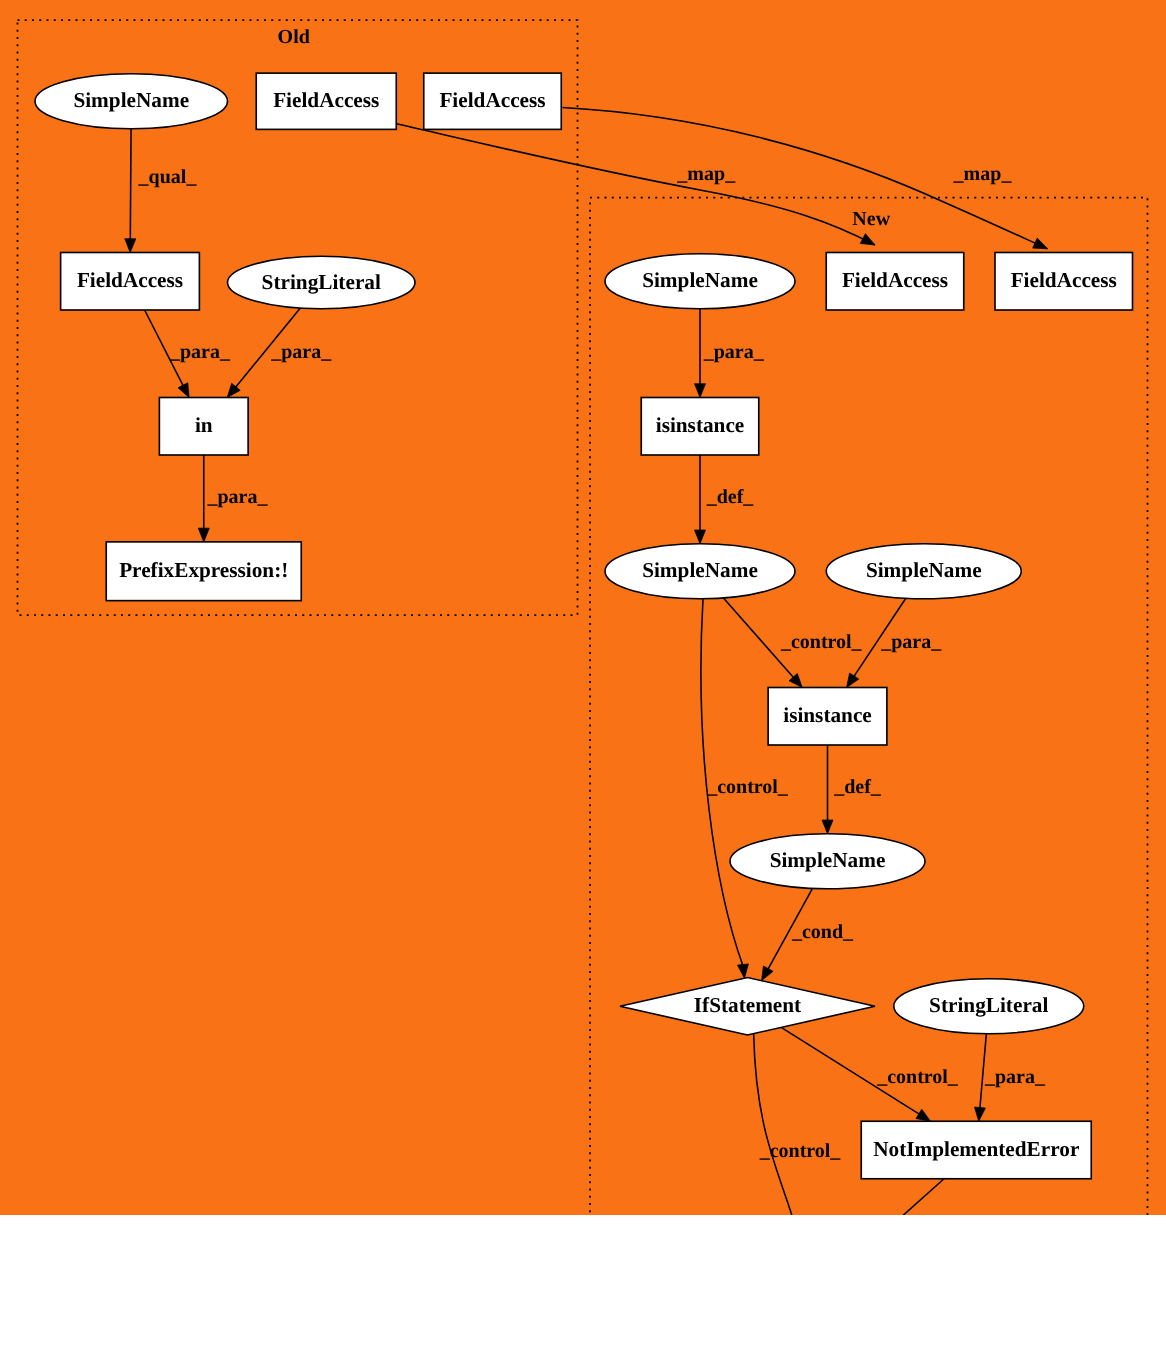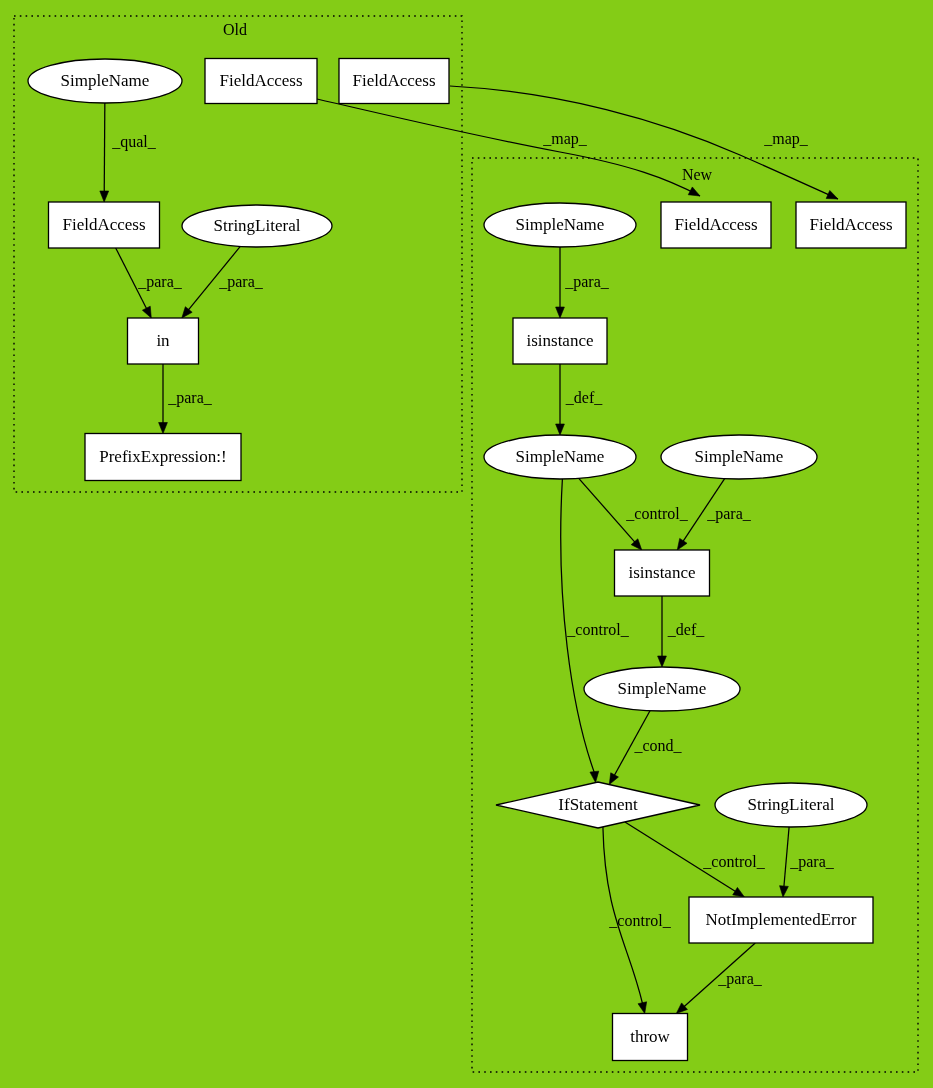--- a/index.html
+++ b/index.html
@@ -6,23 +6,24 @@
     margin: 0;
     padding: 0;
     background: #ffffff;
   }
   body {
     font-family: "Liberation Serif", "DejaVu Serif", serif;
   }
   #canvas {
     position: relative;
     width: 933px;
-    height: 1088px;
-    background: #84cc16;
+    height: 972px;
+    background: #f97316;
     overflow: hidden;
+    font-weight: bold;
   }
   svg.graph {
     position: absolute;
     left: 0;
     top: 0;
     width: 933px;
     height: 1088px;
   }
   .node-shape {
     fill: #ffffff;

